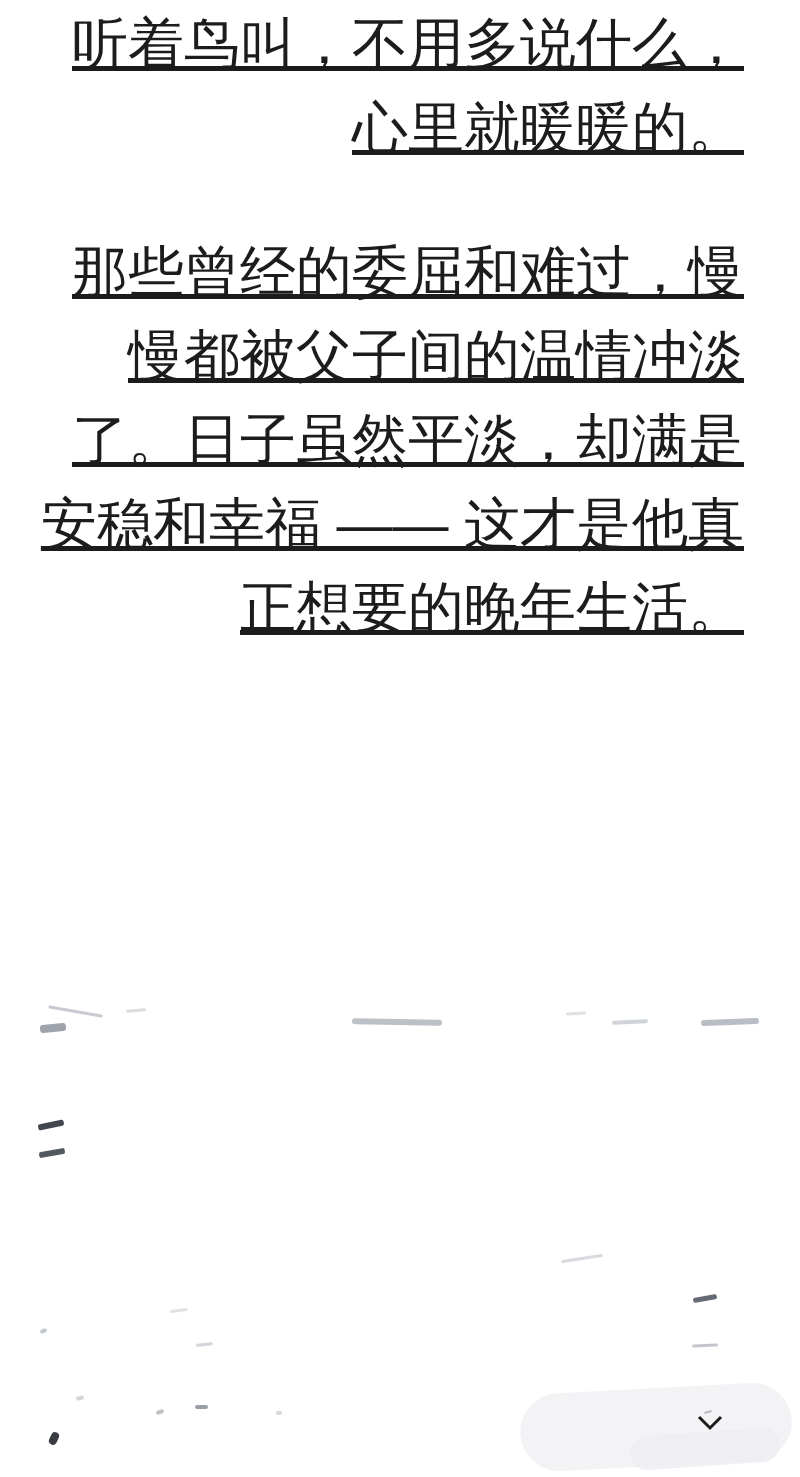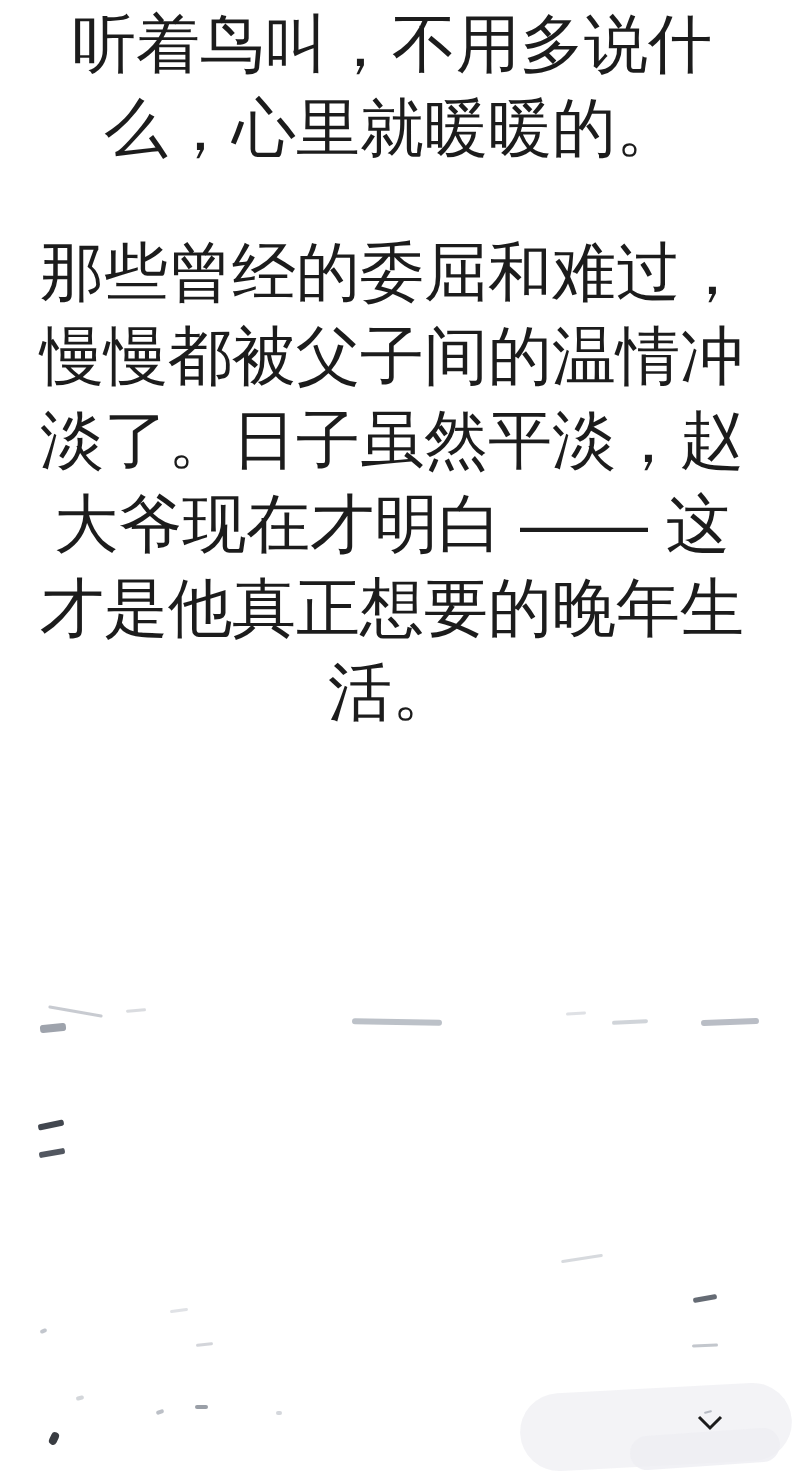--- a/index.html
+++ b/index.html
@@ -18,27 +18,28 @@
   .article {
     position: absolute;
     top: 2px;
     left: 0;
     width: 800px;
     padding: 0 56px 0 40px;
     box-sizing: border-box;
   }
   .article p {
     margin: 0 0 60px 0;
-    font-size: 64px;
+    font-size: 56px;
     line-height: 84px;
     letter-spacing: 0;
     color: #1c1c1c;
-    text-align: center;
+    text-align: right;
     word-break: normal;
     line-break: strict;
+    text-decoration: underline;
   }
   .smudge {
     position: absolute;
     pointer-events: none;
   }
   .scroll-indicator {
     position: absolute;
     left: 692px;
     top: 1410px;
     width: 36px;
@@ -52,21 +53,21 @@
     padding: 0;
   }
 </style>
 </head>
 <body>
 
 <div class="page" style="background: rgb(255, 255, 255);">
 
   <div class="article">
     <p style="color: rgb(28, 28, 28);">听着鸟叫，不用多说什么，心里就暖暖的。</p>
-    <p style="color: rgb(28, 28, 28);">那些曾经的委屈和难过，慢慢都被父子间的温情冲淡了。日子虽然平淡，赵大爷现在才明白 —— 这才是他真正想要的晚年生活。</p>
+    <p style="color: rgb(28, 28, 28);">那些曾经的委屈和难过，慢慢都被父子间的温情冲淡了。日子虽然平淡，却满是安稳和幸福 —— 这才是他真正想要的晚年生活。</p>
   </div>
 
   <div id="artifact-layer">
       <div class="smudge" style="left: 520px; top: 1388px; width: 272px; height: 78px; background: rgb(242, 242, 245); opacity: 0.9; border-radius: 40px; transform: rotate(-3deg);"></div>
       <div class="smudge" style="left: 630px; top: 1432px; width: 150px; height: 34px; background: rgb(238, 238, 242); opacity: 0.8; border-radius: 20px; transform: rotate(-4deg);"></div>
       <div class="smudge" style="left: 48px; top: 1010px; width: 55px; height: 3px; background: rgb(154, 160, 171); opacity: 0.55; border-radius: 2px; transform: rotate(10deg);"></div>
       <div class="smudge" style="left: 40px; top: 1024px; width: 26px; height: 8px; background: rgb(125, 132, 144); opacity: 0.75; border-radius: 3px; transform: rotate(-6deg);"></div>
       <div class="smudge" style="left: 126px; top: 1009px; width: 20px; height: 3px; background: rgb(182, 186, 194); opacity: 0.5; border-radius: 2px; transform: rotate(-5deg);"></div>
       <div class="smudge" style="left: 352px; top: 1019px; width: 90px; height: 6px; background: rgb(144, 151, 163); opacity: 0.6; border-radius: 3px; transform: rotate(1deg);"></div>
       <div class="smudge" style="left: 566px; top: 1012px; width: 20px; height: 3px; background: rgb(192, 196, 203); opacity: 0.5; border-radius: 2px; transform: rotate(-4deg);"></div>

